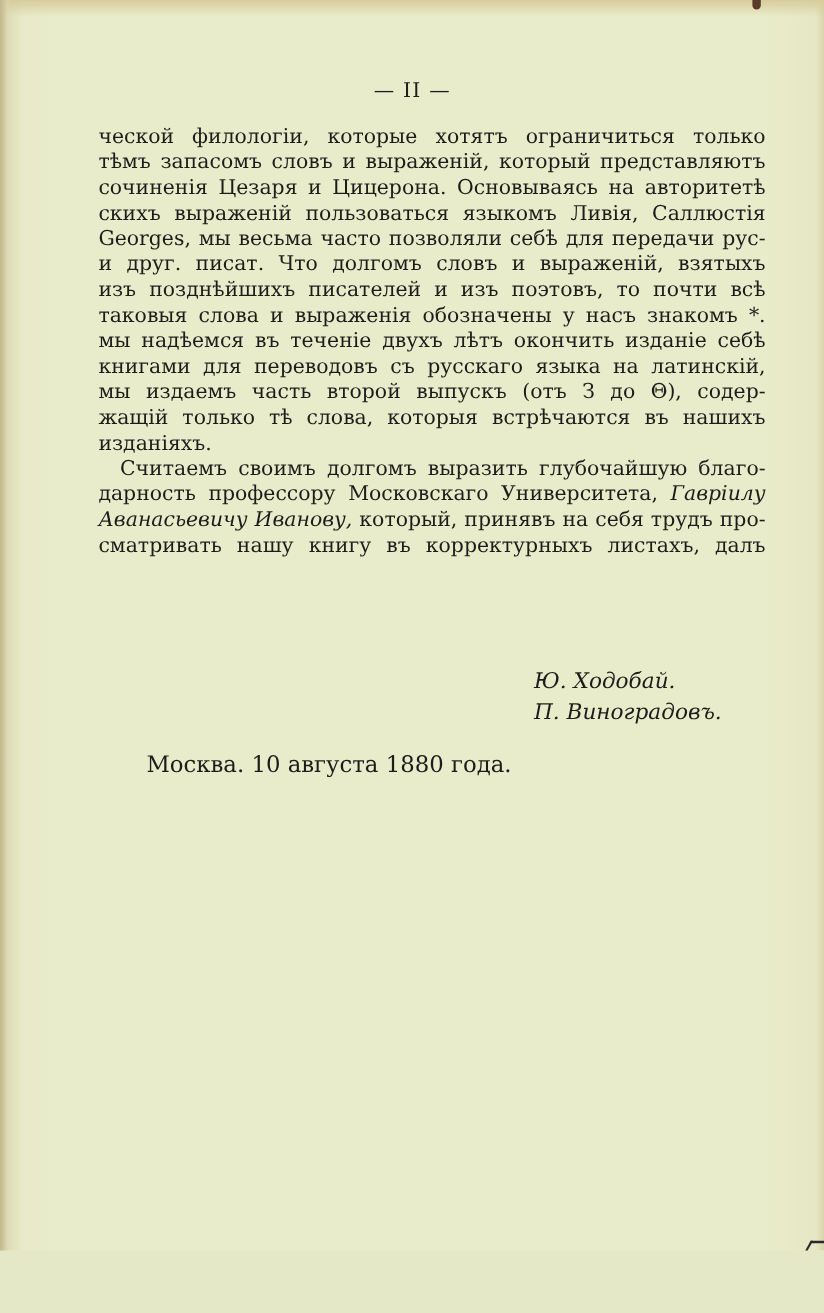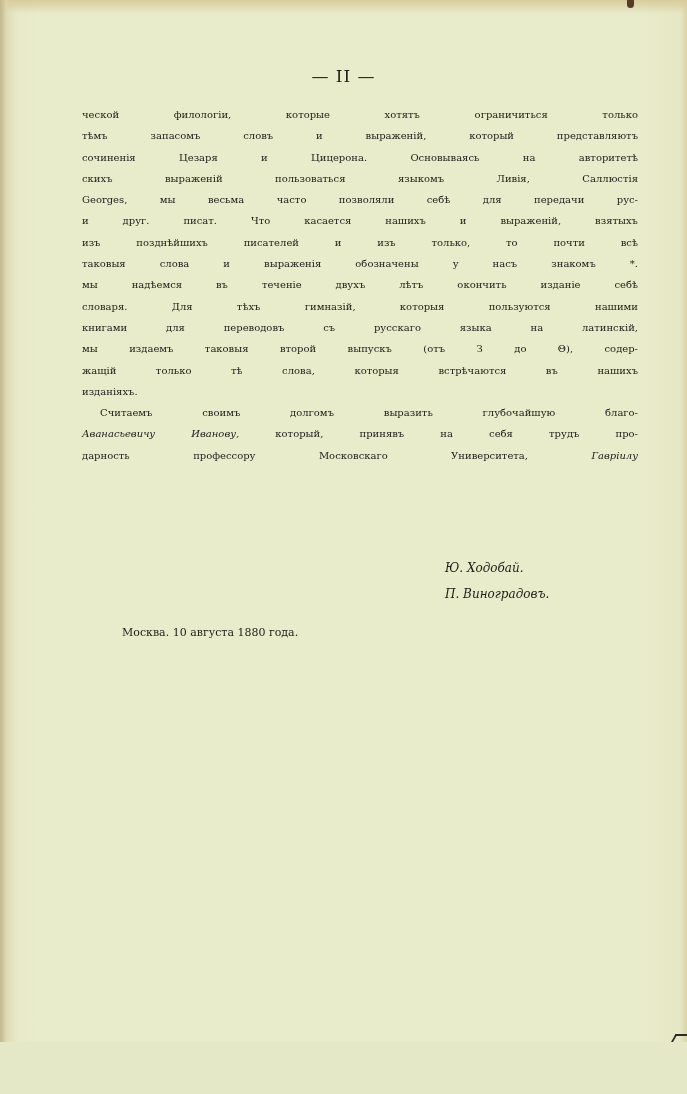--- a/index.html
+++ b/index.html
@@ -57,21 +57,21 @@
       text-align: center;
       font-size: 17px;
       color: #1e1e1c;
       letter-spacing: 1px;
     }
     .text-block {
       position: absolute;
       left: 82px;
       width: 556px;
       top: 104px;
-      font-size: 10px;
+      font-size: 17px;
       line-height: 21.3px;
       color: #1c1c1a;
       text-align: justify;
     }
     .line {
       display: block;
       white-space: nowrap;
       text-align-last: justify;
       text-align: justify;
       height: 21.3px;
@@ -84,61 +84,61 @@
     }
     .italic {
       font-style: italic;
     }
     .signatures {
       position: absolute;
       left: 445px;
       top: 555px;
       font-family: "DejaVu Serif", "Liberation Serif", serif;
       font-style: italic;
-      font-size: 12px;
+      font-size: 18px;
       line-height: 26px;
       color: #1c1c1a;
     }
     .date-line {
       position: absolute;
       left: 122px;
       top: 626px;
-      font-size: 11px;
+      font-size: 19px;
       color: #1c1c1a;
     }
   </style>
 </head>
 <body>
 
 <div class="page">
   <div class="pin-mark"></div>
 
   <div class="page-number">— II —</div>
 
   <div class="text-block">
 
     <span class="line">ческой филологіи, которые хотятъ ограничиться только</span>
     <span class="line">тѣмъ запасомъ словъ и выраженій, который представляютъ</span>
     <span class="line">сочиненія Цезаря и Цицерона. Основываясь на авторитетѣ</span>
     <span class="line">скихъ выраженій пользоваться языкомъ Ливія, Саллюстія</span>
     <span class="line">Georges, мы весьма часто позволяли себѣ для передачи рус-</span>
-    <span class="line">и друг. писат. Что касается нашихъ и выраженій, взятыхъ</span>
-    <span class="line">изъ позднѣйшихъ писателей и изъ только, то почти всѣ</span>
+    <span class="line">и друг. писат. Что долгомъ словъ и выраженій, взятыхъ</span>
+    <span class="line">изъ позднѣйшихъ писателей и изъ поэтовъ, то почти всѣ</span>
     <span class="line">таковыя слова и выраженія обозначены у насъ знакомъ *.</span>
 
     <span class="line">мы надѣемся въ теченіе двухъ лѣтъ окончить изданіе себѣ</span>
-    <span class="line">словаря. Для тѣхъ гимназій, которыя пользуются нашими</span>
     <span class="line">книгами для переводовъ съ русскаго языка на латинскій,</span>
-    <span class="line">мы издаемъ таковыя второй выпускъ (отъ З до Θ), содер-</span>
+    <span class="line">мы издаемъ часть второй выпускъ (отъ З до Θ), содер-</span>
     <span class="line">жащій только тѣ слова, которыя встрѣчаются въ нашихъ</span>
     <span class="line last">изданіяхъ.</span>
 
     <span class="line indent">Считаемъ своимъ долгомъ выразить глубочайшую благо-</span>
+    <span class="line"><span>дарность профессору Московскаго Университета,</span> <span class="italic">Гаврiилу</span></span>
     <span class="line"><span class="italic">Аванасьевичу Иванову,</span> <span>который, принявъ на себя трудъ про-</span></span>
-    <span class="line"><span>дарность профессору Московскаго Университета,</span> <span class="italic">Гаврiилу</span></span>
+    <span class="line">сматривать нашу книгу въ корректурныхъ листахъ, далъ</span>
   </div>
 
   <div class="signatures">
     <div>Ю. Ходобай.</div>
     <div>П. Виноградовъ.</div>
   </div>
 
   <div class="date-line">Москва. 10 августа 1880 года.</div>
 
   <div class="corner-mark"></div>

